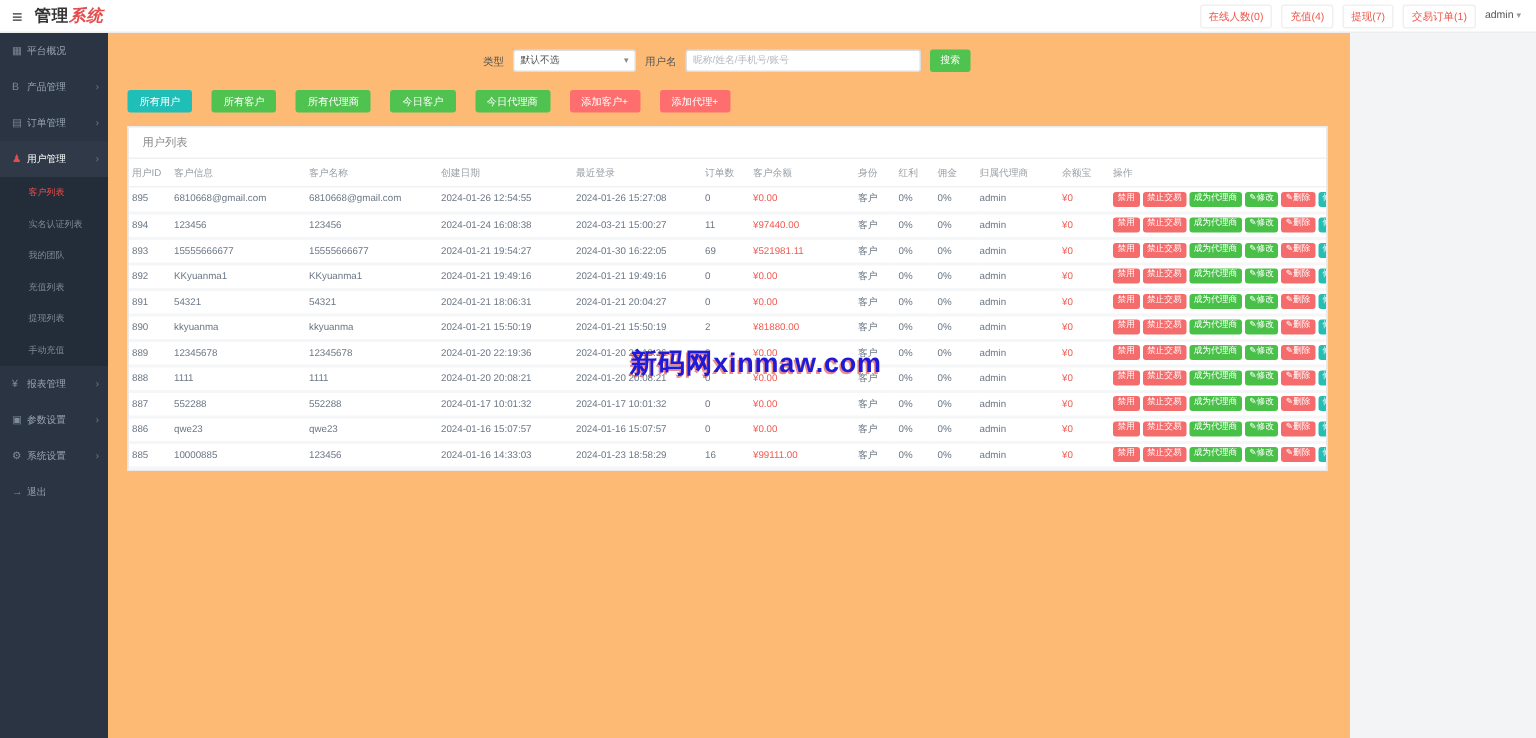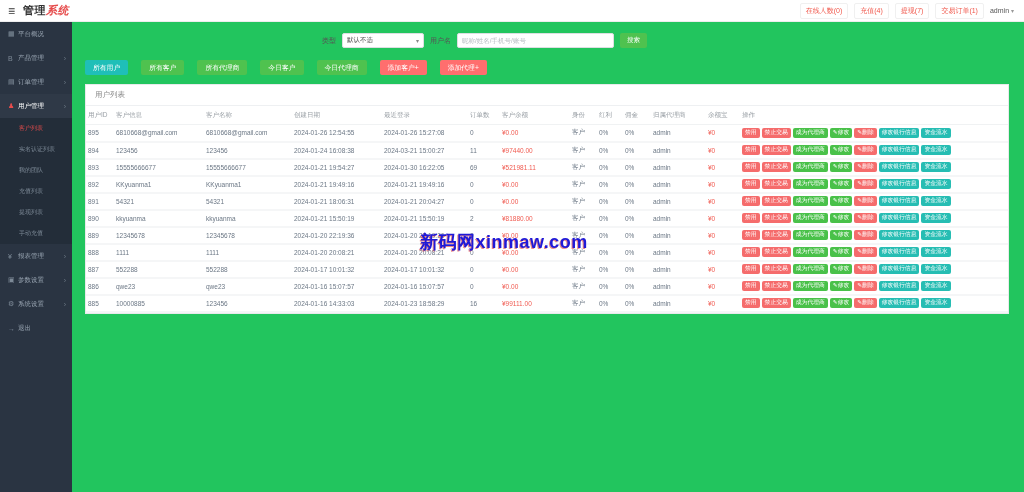--- a/index.html
+++ b/index.html
@@ -28,21 +28,21 @@
   .sb-item .lbl { flex:1; overflow:hidden; }
   .sb-item .arr { font-size:7px; color:#6d7985; }
   .sb-item.active { color:#ffffff; background:#2f3947; }
   .sb-item.active .ico { color:#e64c4c; }
   .sb-sub { background:#232d39; }
   .sb-subitem { display:flex; align-items:center; height:21px; padding-left:19px;
     color:#7d8a97; font-size:6px; cursor:pointer; white-space:nowrap; }
   .sb-subitem.active { color:#e64c4c; }
 
   
-  .content { position:absolute; left:72px; top:22px; width:952px; height:470px; background:#22c55e; }
+  .content { position:absolute; left:72px; top:22px; width:828px; height:470px; background:#fdba74; }
 
   .filterbar { display:flex; align-items:center; margin:11px 0 0 250px; height:15px; gap:6px; }
   .f-label { font-size:7px; color:#555; }
   .f-select { width:82px; height:15px; background:#fff; border:1px solid #dcdfe2; border-radius:2px;
     display:flex; align-items:center; padding:0 4px; font-size:6.5px; color:#555; cursor:pointer; }
   .f-select .caret { margin-left:auto; font-size:6px; color:#888; }
   .f-input { width:157px; height:15px; background:#fff; border:1px solid #dcdfe2; border-radius:2px;
     font-size:6.5px; color:#555; padding:0 4px; outline:none; }
   .f-input::placeholder { color:#b6bbc1; }
   .btn-search { height:15px; padding:0 7px; background:#4fc24f; border:none; border-radius:2px;

